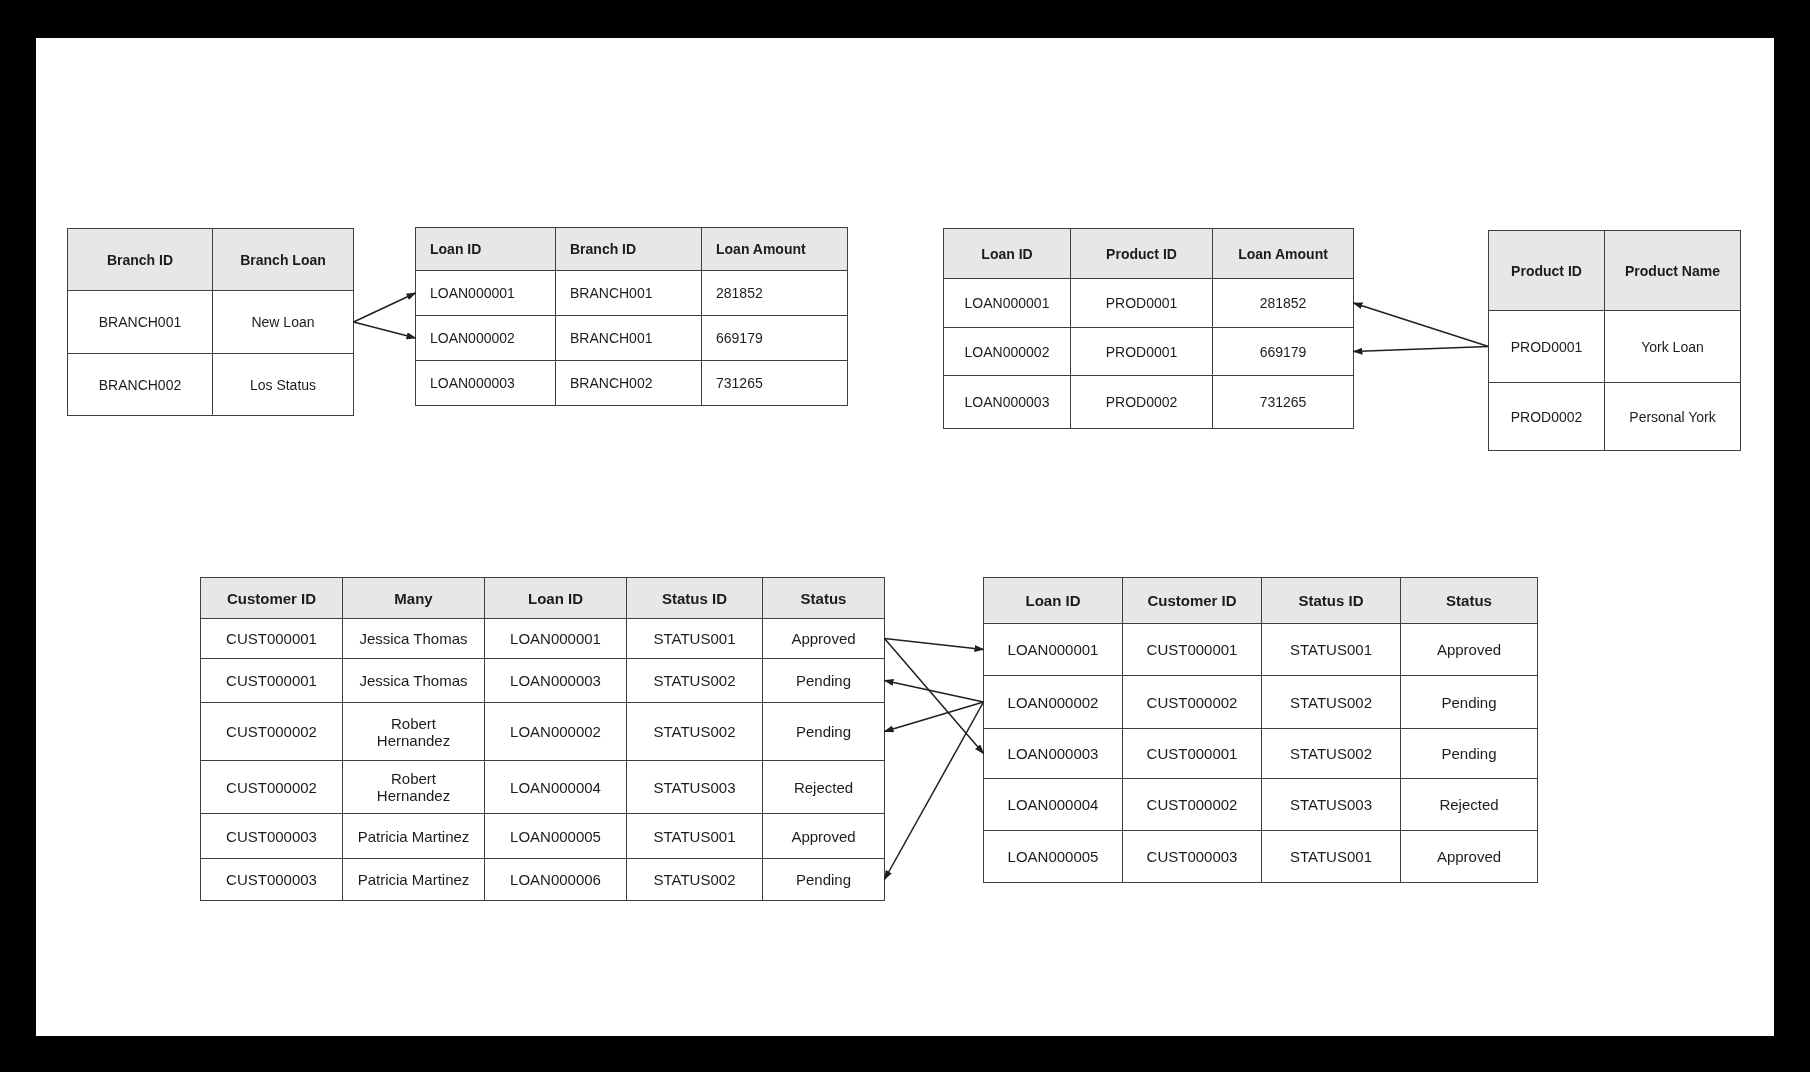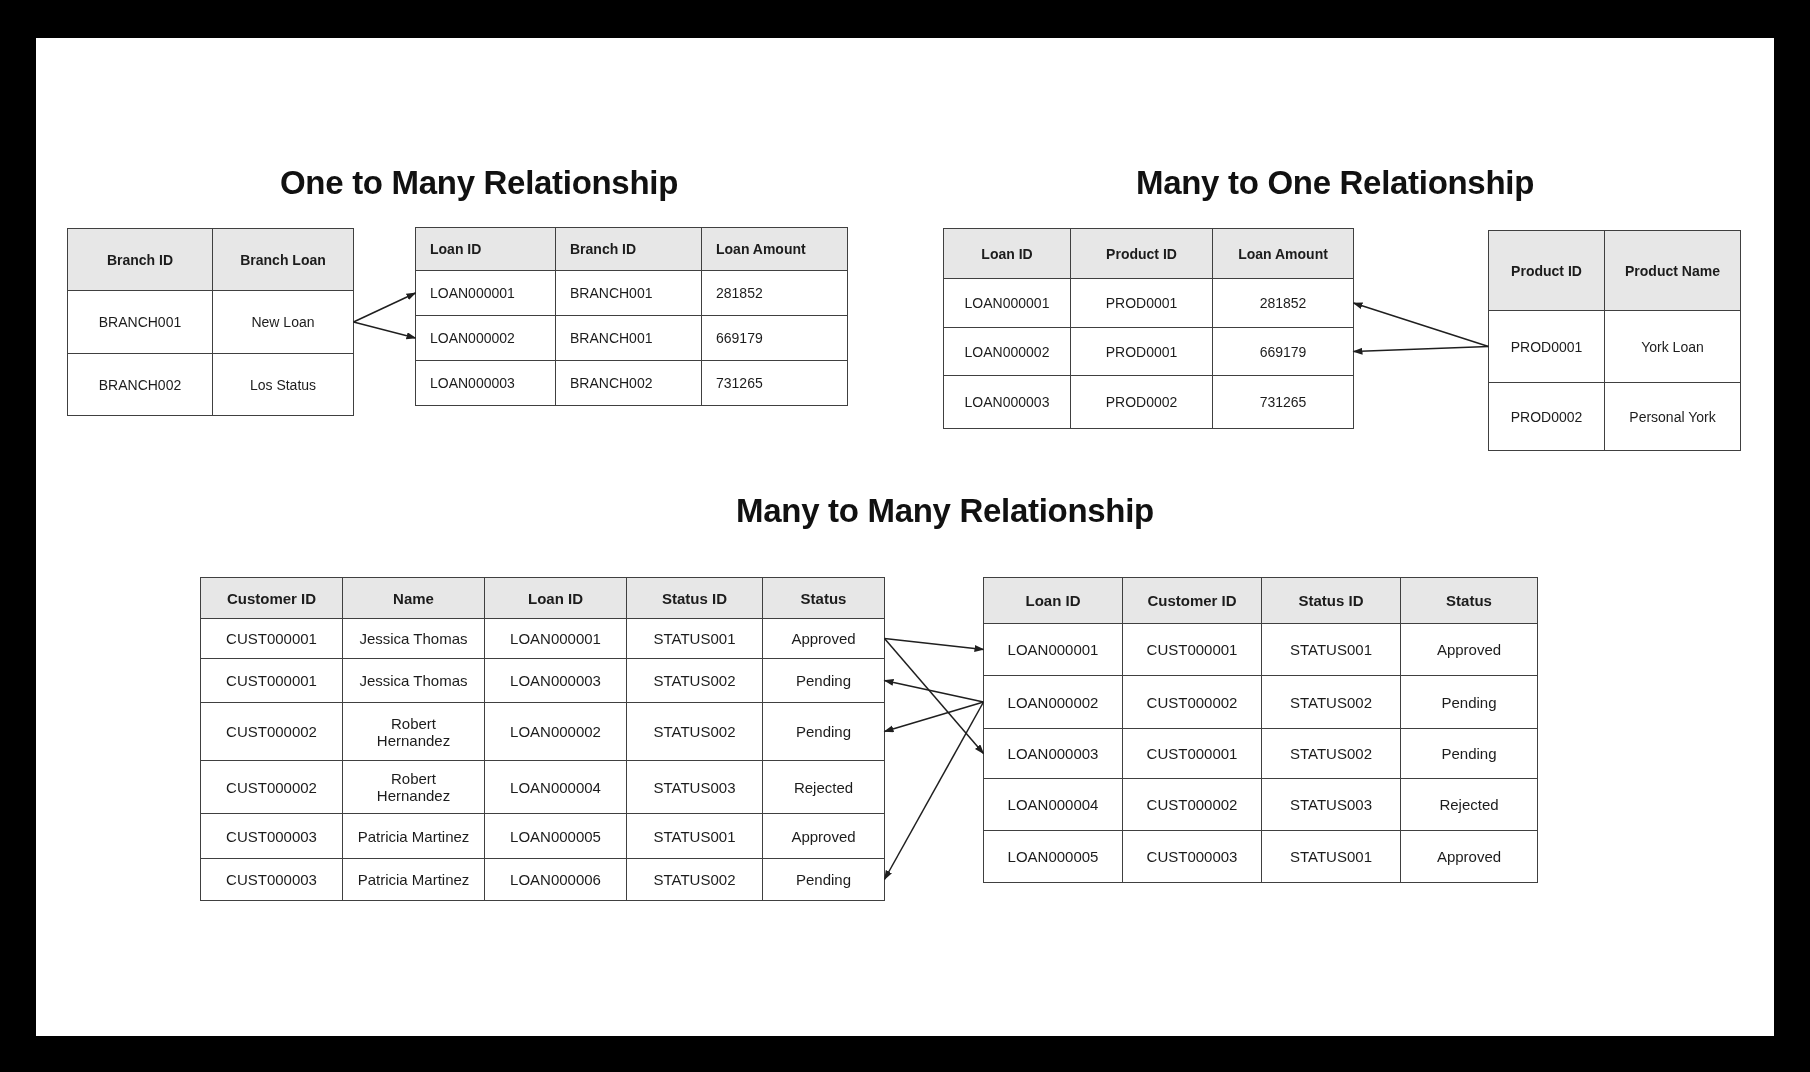--- a/index.html
+++ b/index.html
@@ -17,25 +17,22 @@
   .sz15 th,.sz15 td{font-size:15px;}
   .left-align th,.left-align td{text-align:left;padding-left:14px;}
   #arrows{position:absolute;left:0;top:0;width:1810px;height:1072px;pointer-events:none;}
 </style>
 </head>
 <body>
 
 <div id="root">
   <div id="canvas"></div>
 
-  <div class="title" style="left:279px;top:164px;width:400px;">One to Many Relationship</div>
-
-  <div class="title" style="left:1135px;top:164px;width:400px;">Many to One Relationship</div>
-
-  <div class="title" style="left:715px;top:492px;width:460px;">Many to Many Relationship</div>
+
+
 
   <div class="tblwrap sz14" style="left:67px;top:228px;">
       <table class="tbl">
         <colgroup>
           <col style="width: 145px;">
           <col style="width: 141px;">
         </colgroup>
         <thead>
           <tr style="height: 62px;">
             <th>Branch ID</th>
@@ -153,21 +150,21 @@
         <colgroup>
           <col style="width: 142px;">
           <col style="width: 142px;">
           <col style="width: 142px;">
           <col style="width: 136px;">
           <col style="width: 122px;">
         </colgroup>
         <thead>
           <tr style="height: 41px;">
             <th>Customer ID</th>
-            <th>Name</th>
+            <th>Many</th>
             <th>Loan ID</th>
             <th>Status ID</th>
             <th>Status</th>
           </tr>
         </thead>
         <tbody>
           <tr style="height: 40px;">
             <td>CUST000001</td>
             <td>Jessica Thomas</td>
             <td>LOAN000001</td>

